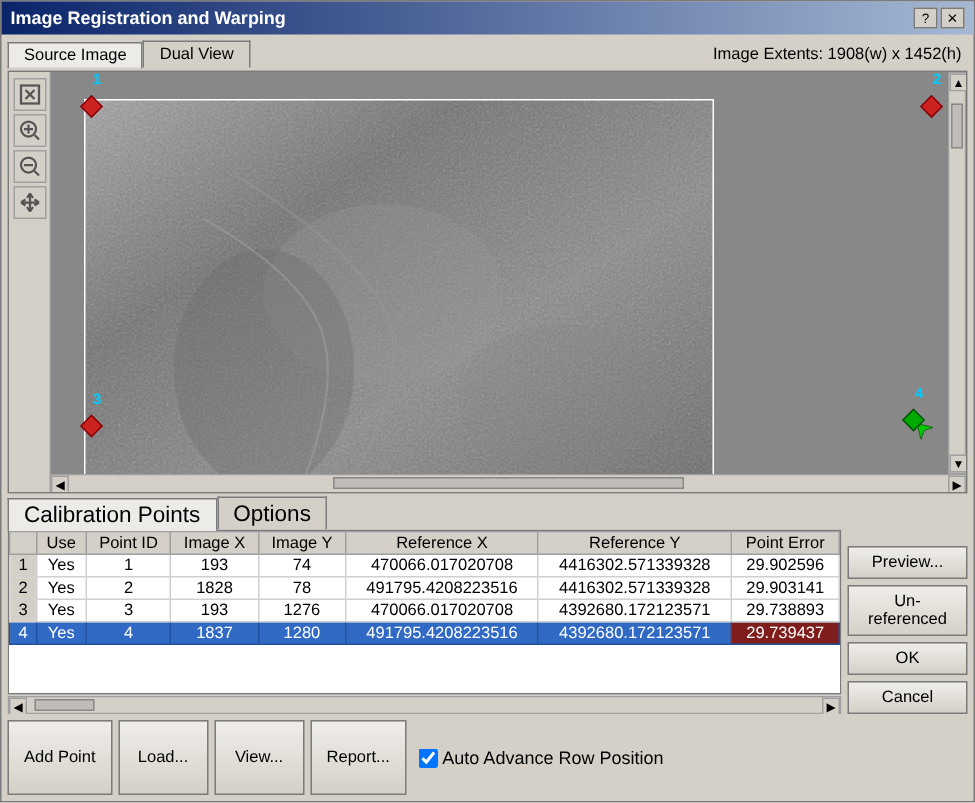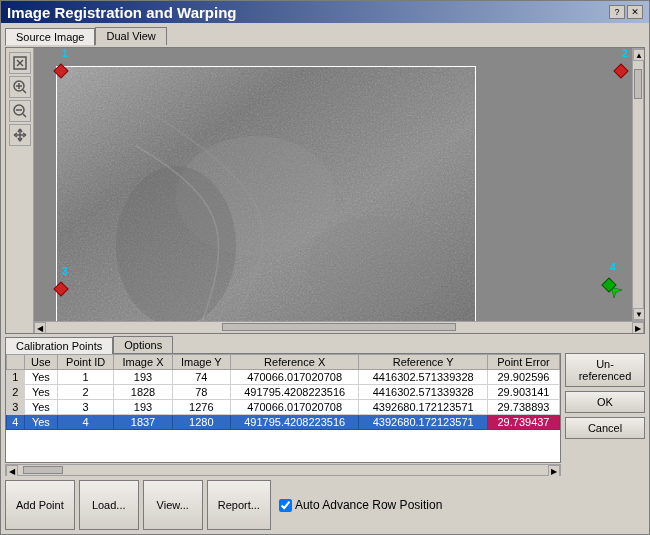--- a/index.html
+++ b/index.html
@@ -1,21 +1,21 @@
 <!DOCTYPE html>
 <html><head>
   <meta charset="utf-8">
   <style>
     * { box-sizing: border-box; margin: 0; padding: 0; font-family: 'Segoe UI', Tahoma, Arial, sans-serif; font-size: 12px; }
     body { width: 650px; height: 535px; background: #d4d0c8; overflow: hidden; }
     
     .window { width: 650px; height: 535px; background: #d4d0c8; border: 1px solid #7b7b7b; display: flex; flex-direction: column; }
     
     .title-bar { background: linear-gradient(to right, #0a246a, #a6b8d4); color: white; padding: 3px 6px; display: flex; align-items: center; justify-content: space-between; height: 22px; flex-shrink: 0; }
-    .title-bar-text { font-size: 15px; font-weight: bold; }
+    .title-bar-text { font-size: 12px; font-weight: bold; }
     .title-bar-buttons { display: flex; gap: 2px; }
     .tb-btn { width: 16px; height: 14px; background: #d4d0c8; border: 1px solid #7b7b7b; display: flex; align-items: center; justify-content: center; font-size: 9px; cursor: pointer; color: #000; }
     
     .content { flex: 1; display: flex; flex-direction: column; padding: 4px; overflow: hidden; }
     
     .top-area { display: flex; justify-content: space-between; align-items: center; margin-bottom: 2px; }
     .tabs { display: flex; gap: 0; }
     .tab { padding: 2px 10px; background: #d4d0c8; border: 1px solid #7b7b7b; border-bottom: none; cursor: pointer; font-size: 11px; color: #000; }
     .tab.active { background: #d4d0c8; border-bottom: 1px solid #d4d0c8; z-index: 1; position: relative; top: 1px; background: #ecebe8; }
     .image-extents { font-size: 11px; color: #000; margin-right: 4px; }
@@ -23,21 +23,21 @@
     .image-panel { flex: 1; background: #ecebe8; border: 1px solid #7b7b7b; position: relative; overflow: hidden; min-height: 0; display: flex; }
     
     .left-tools { width: 28px; background: #d4d0c8; border-right: 1px solid #a0a0a0; display: flex; flex-direction: column; align-items: center; padding: 4px 0; gap: 2px; flex-shrink: 0; }
     .tool-btn { width: 22px; height: 22px; background: #d4d0c8; border: 1px solid #a0a0a0; display: flex; align-items: center; justify-content: center; cursor: pointer; font-size: 13px; }
     
     .image-container { flex: 1; position: relative; background: #808080; overflow: hidden; }
     
     .total-rms { text-align: right; font-size: 11px; padding: 2px 4px; color: #000; }
     
     .calib-tabs { display: flex; margin-top: 2px; }
-    .calib-tab { padding: 2px 10px; background: #d4d0c8; border: 1px solid #7b7b7b; border-bottom: none; cursor: pointer; font-size: 11px; }
+    .calib-tab { padding: 2px 10px; background: #d4d0c8; border: 1px solid #7b7b7b; border-bottom: none; cursor: pointer; font-size: 15px; }
     .calib-tab.active { background: #ecebe8; position: relative; top: 1px; z-index: 1; }
     
     .table-container { border: 1px solid #7b7b7b; background: white; height: 110px; overflow: hidden; position: relative; }
     .table { width: 100%; border-collapse: collapse; }
     .table th { background: #d4d0c8; border: 1px solid #a0a0a0; padding: 1px 4px; text-align: center; font-size: 11px; font-weight: normal; white-space: nowrap; }
     .table td { border: 1px solid #d0d0d0; padding: 1px 4px; text-align: center; font-size: 11px; white-space: nowrap; }
     .row-selected { background: #316ac5 !important; color: white; }
     .row-selected td { border-color: #2050a0 !important; color: white; }
     .row-num { background: #d4d0c8; border: 1px solid #a0a0a0; padding: 1px 4px; text-align: center; }
     
@@ -76,20 +76,21 @@
     </div>
   </div>
 
   <div class="content">
 
     <div class="top-area">
       <div class="tabs">
         <div class="tab active">Source Image</div>
         <div class="tab">Dual View</div>
       </div>
+      <span class="image-extents">Image Extents: 1908(w) x 1452(h)</span>
     </div>
 
     <div class="image-panel" style="flex: 1; min-height: 0;">
 
       <div class="left-tools">
         <div class="tool-btn" title="Zoom to Extent">
           <svg width="16" height="16" viewBox="0 0 16 16">
             <rect x="2" y="2" width="12" height="12" fill="none" stroke="#555" stroke-width="1.5"></rect>
             <line x1="5" y1="5" x2="11" y2="11" stroke="#555" stroke-width="1.5"></line>
             <line x1="11" y1="5" x2="5" y2="11" stroke="#555" stroke-width="1.5"></line>
@@ -203,21 +204,21 @@
     </div>
 
 
     <div>
 
       <div class="calib-tabs">
         <div class="calib-tab active">Calibration Points</div>
         <div class="calib-tab">Options</div>
       </div>
 
-      <div style="display:flex; gap:4px;">
+      <div style="display:flex; gap:4px;align-items:flex-end;">
 
         <div style="flex:1; overflow:hidden;">
           <div class="table-container">
             <table class="table">
               <thead>
                 <tr>
                   <th></th>
                   <th>Use</th>
                   <th>Point ID</th>
                   <th>Image X</th>
@@ -259,36 +260,37 @@
                     <td>29.738893</td>
                   </tr>
                   <tr class="row-selected">
                     <td class="row-num" style="background: rgb(49, 106, 197); color: white;">4</td>
                     <td style="background: rgb(49, 106, 197); color: white;">Yes</td>
                     <td style="background: rgb(49, 106, 197); color: white;">4</td>
                     <td style="background: rgb(49, 106, 197); color: white;">1837</td>
                     <td style="background: rgb(49, 106, 197); color: white;">1280</td>
                     <td style="background: rgb(49, 106, 197); color: white;">491795.4208223516</td>
                     <td style="background: rgb(49, 106, 197); color: white;">4392680.172123571</td>
-                    <td style="background: #be185d; color: white;">29.739437</td>
+                    <td style="background: #7f1d1d; color: white;">29.739437</td>
                   </tr>
                 </tbody>
             </table>
           </div>
 
           <div class="h-scroll-container">
             <div class="h-scroll-btn">◀</div>
             <div class="h-scroll-track">
               <div class="h-scroll-thumb"></div>
             </div>
             <div class="h-scroll-btn">▶</div>
           </div>
         </div>
 
         <div class="side-buttons">
+          <button class="side-btn">Preview...</button>
           <button class="side-btn">Un-referenced</button>
           <button class="side-btn">OK</button>
           <button class="side-btn">Cancel</button>
         </div>
       </div>
 
       <div class="action-row" style="margin-top:4px;">
         <button class="action-btn">Add Point</button>
         <button class="action-btn">Load...</button>
         <button class="action-btn">View...</button>

